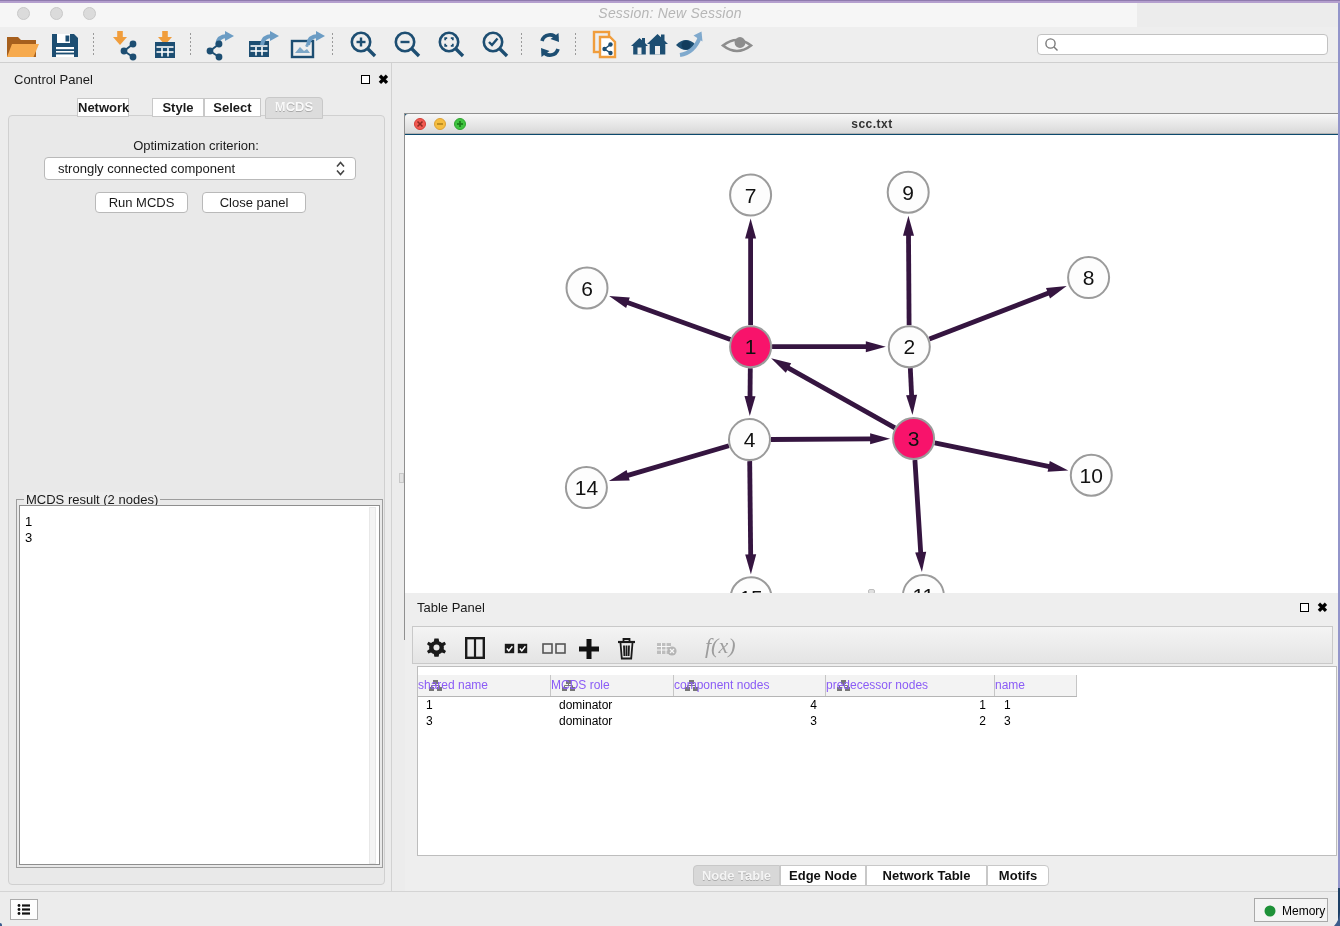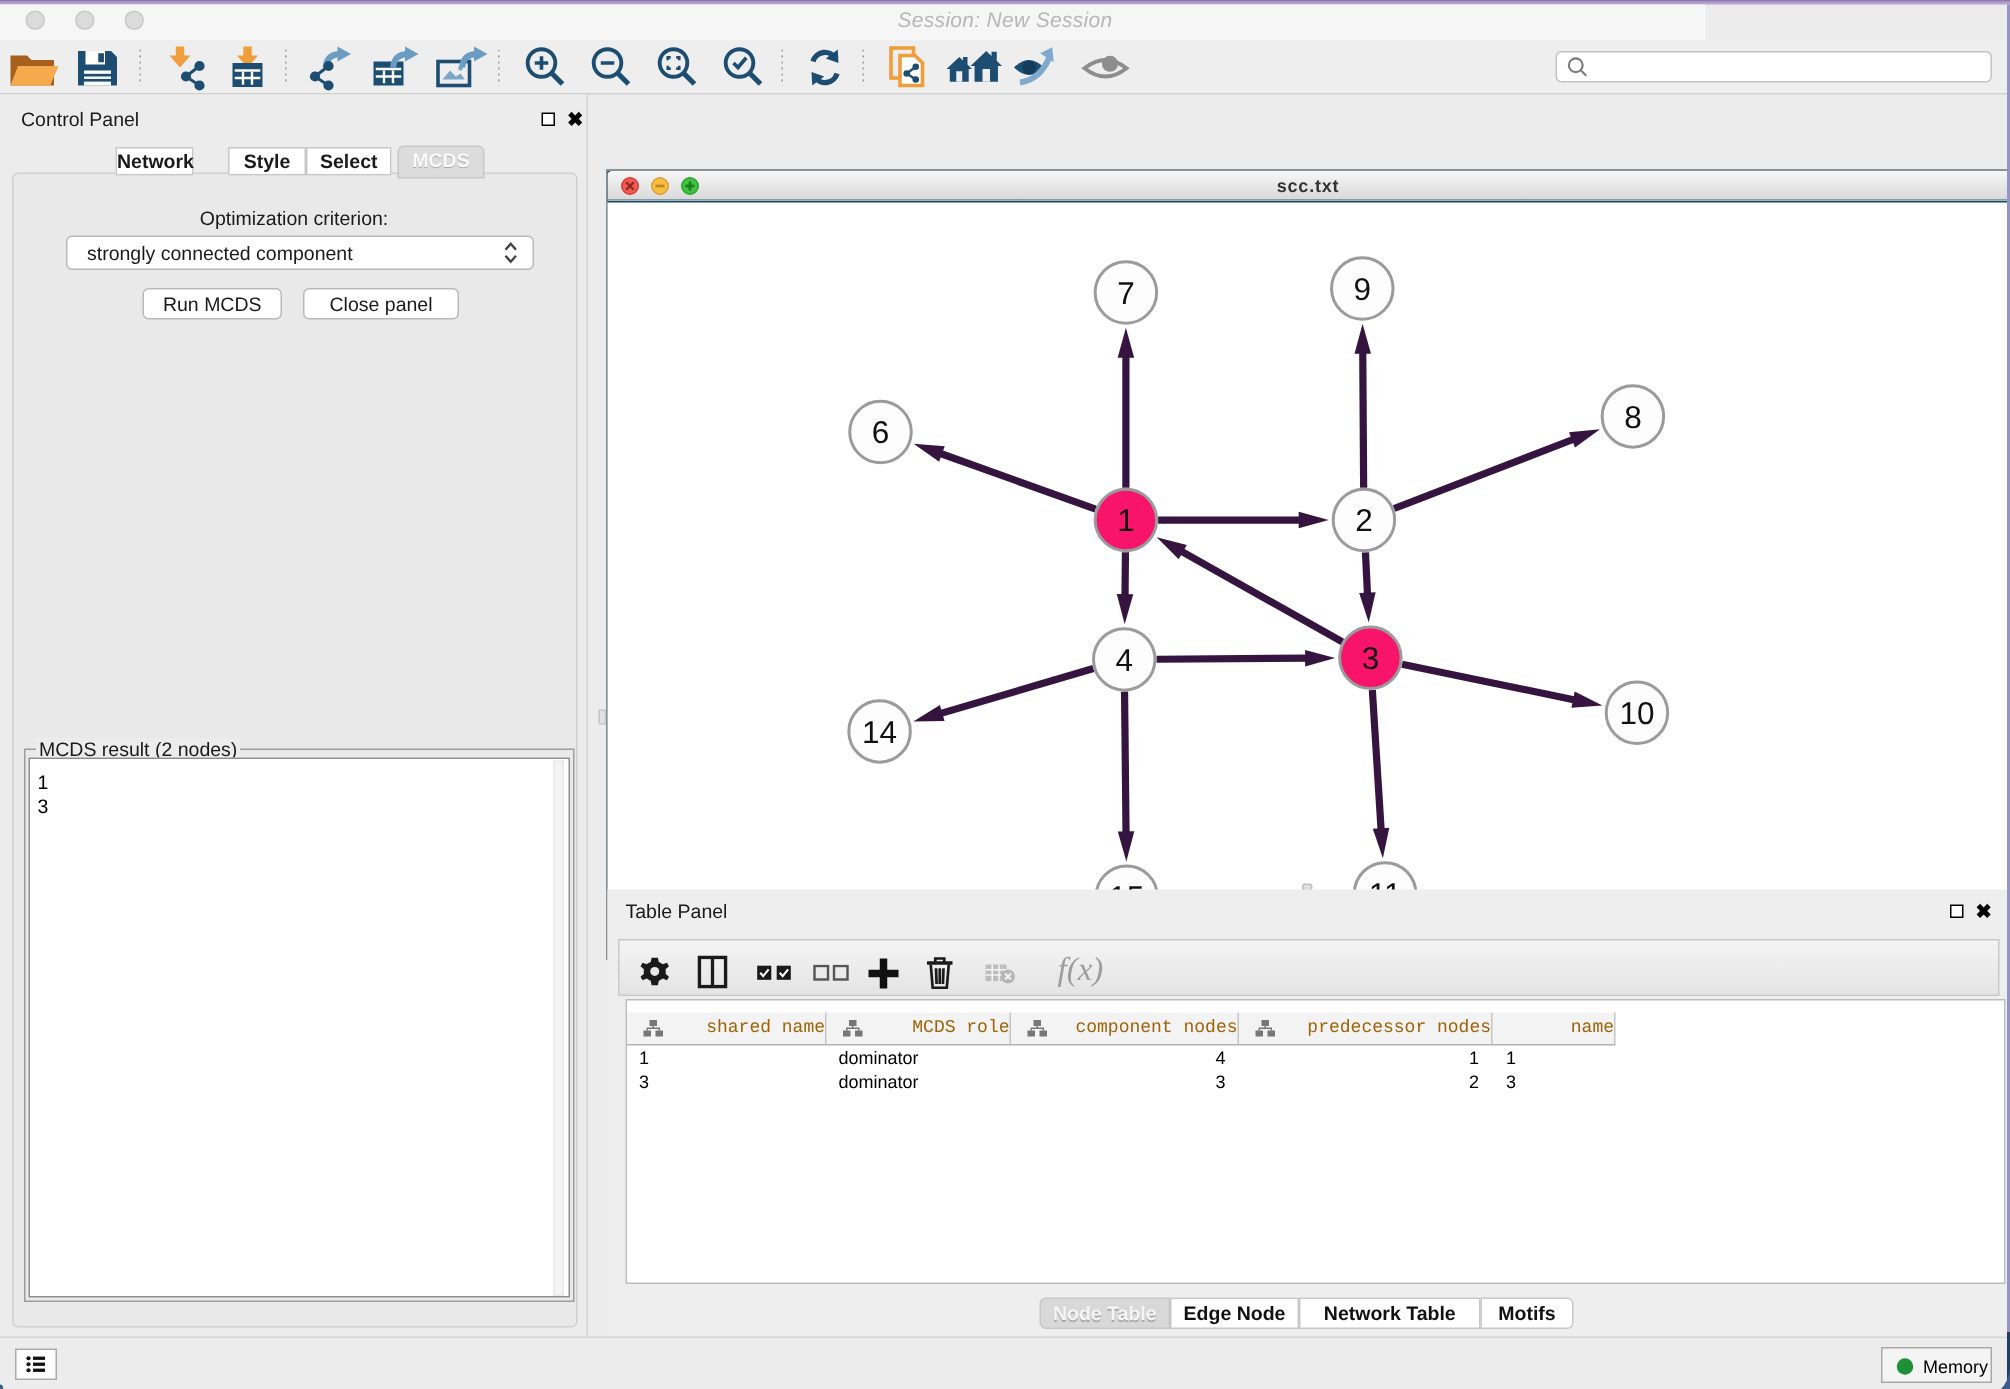--- a/index.html
+++ b/index.html
@@ -35,21 +35,21 @@
 #nettitle { position:absolute; left:0; top:0; width:100%; height:20px; background:linear-gradient(#f7f7f7,#d9d9d9); border-bottom:1px solid #b3b3b3; border-radius:3px 0 0 0; }
 #nettitle .txt { position:absolute; width:100%; text-align:center; top:3px; font-size:12px; font-weight:bold; color:#333; letter-spacing:0.5px; }
 .mac { position:absolute; top:4px; width:12px; height:12px; border-radius:50%; }
 #netcanvas { position:absolute; left:0; top:21px; width:934px; height:505px; background:#fff; }
 
 #tpanel { left:405px; top:593px; width:935px; height:299px; background:#eeeeee; }
 #tpanel-title { position:absolute; left:12px; top:7px; font-size:13px; color:#1a1a1a; }
 #ttoolbar { position:absolute; left:7px; top:33px; width:921px; height:38px; border:1px solid #c9c9c9; background:linear-gradient(#f4f4f4,#e4e4e4); }
 #tablebox { position:absolute; left:12px; top:73px; width:920px; height:190px; background:#fff; border:1px solid #bdbdbd; }
 #thead { position:absolute; left:0; top:8px; width:659px; height:22px; background:#f3f3f3; border-bottom:1px solid #b5b5b5; }
-.th { position:absolute; top:0; height:21px; font-size:12px; color:#a16207; text-align:right; line-height:21px; border-right:1px solid #c6c6c6;font-family:Liberation Mono, monospace; }
+.th { position:absolute; top:0; height:21px; font-size:12px; color:#8b5cf6; text-align:left; line-height:21px; border-right:1px solid #c6c6c6; }
 .hicon { position:absolute; top:4px; }
 .trow { position:absolute; font-size:12px; color:#000; height:16px; line-height:16px; }
 #btabs { position:absolute; left:288px; top:272px; height:21px; }
 .btab { position:absolute; top:0; height:21px; background:#fff; border:1px solid #c8c8c8; font-size:13px; font-weight:bold; color:#111; text-align:center; line-height:19px; }
 
 #statusbar { left:0; top:891px; width:1340px; height:24px; background:#ececec; border-top:1px solid #d4d4d4; }
 #listbtn { position:absolute; left:10px; top:7px; width:28px; height:21px; background:#fdfdfd; border:1px solid #ababab; }
 #membtn { position:absolute; left:1254px; top:6px; width:74px; height:24px; background:#f4f4f4; border:1px solid #a9a9a9; font-size:12px; color:#000; }
 </style>
 </head>

